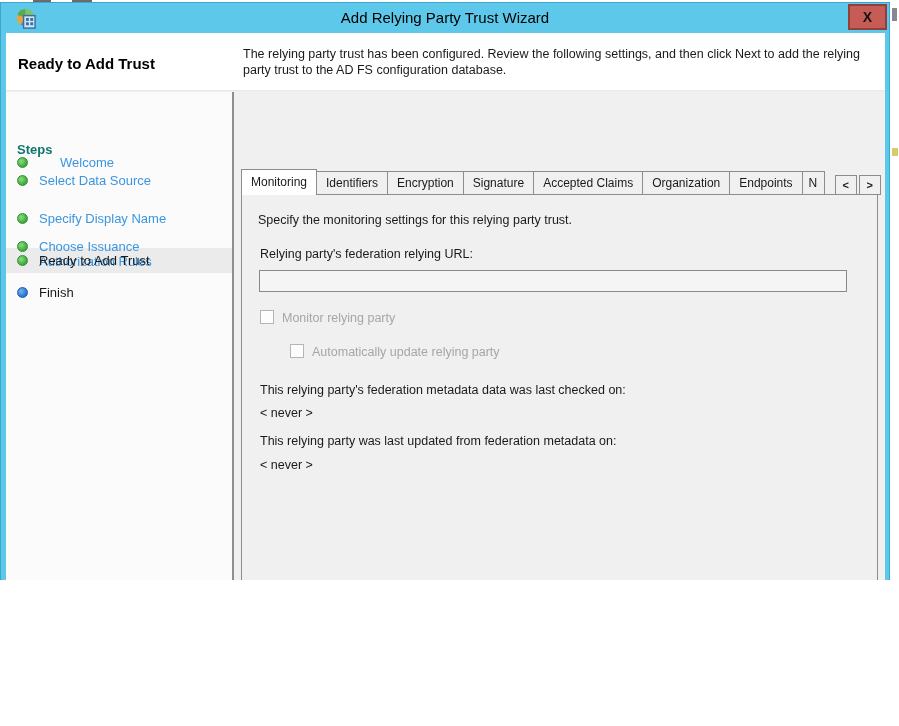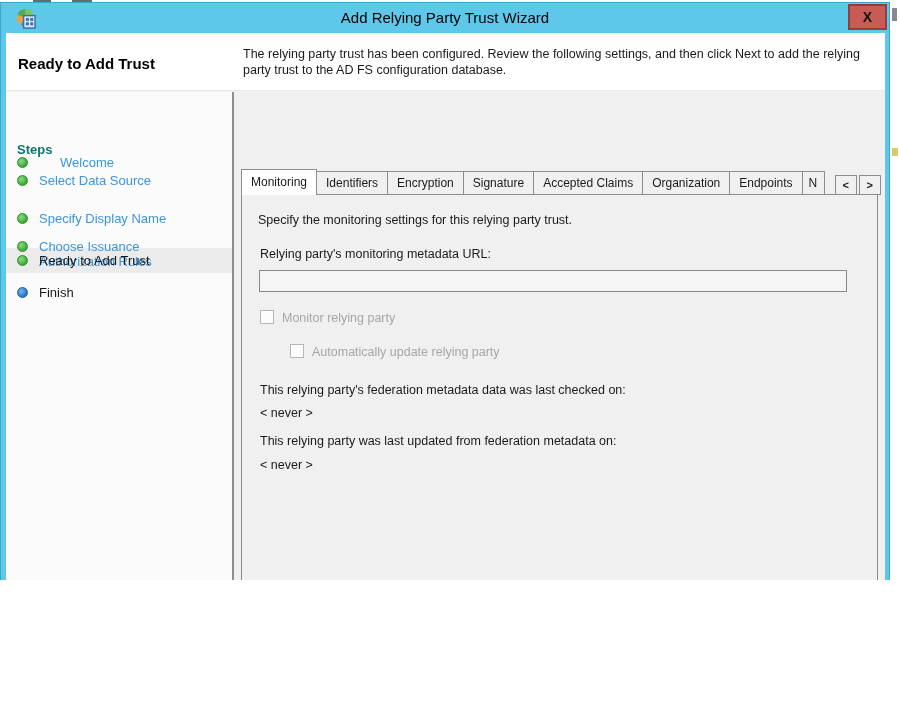--- a/index.html
+++ b/index.html
@@ -187,21 +187,21 @@
         <div class="tab">Endpoints</div>
         <div class="tab truncated">N</div>
         <div class="tab-scroll">
           <div class="sbtn">&lt;</div>
           <div class="sbtn">&gt;</div>
         </div>
       </div>
 
       <div class="tabbox">
         <div class="tb-text" style="left:16px;top:18px;">Specify the monitoring settings for this relying party trust.</div>
-        <div class="tb-text" style="left:18px;top:52px;">Relying party's monitoring metadata URL:</div>
+        <div class="tb-text" style="left:18px;top:52px;">Relying party's federation relying URL:</div>
         <input class="url-input" type="text" disabled="" value="" style="">
 
         <div class="cb" style="left:18px;top:115px;"></div>
         <div class="tb-text tb-gray" style="left:40px;top:116px;">Monitor relying party</div>
 
         <div class="cb" style="left:48px;top:149px;"></div>
         <div class="tb-text tb-gray" style="left:70px;top:150px;">Automatically update relying party</div>
 
         <div class="tb-text" style="left:18px;top:188px;">This relying party's federation metadata data was last checked on:</div>
         <div class="tb-text" style="left:18px;top:211px;">&lt; never &gt;</div>

